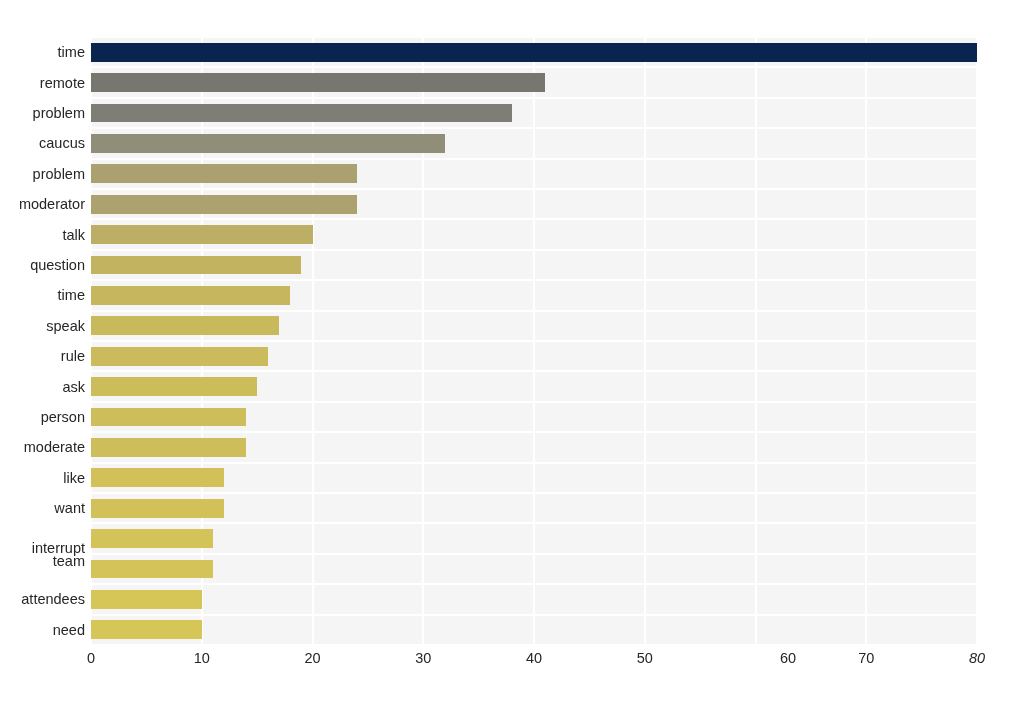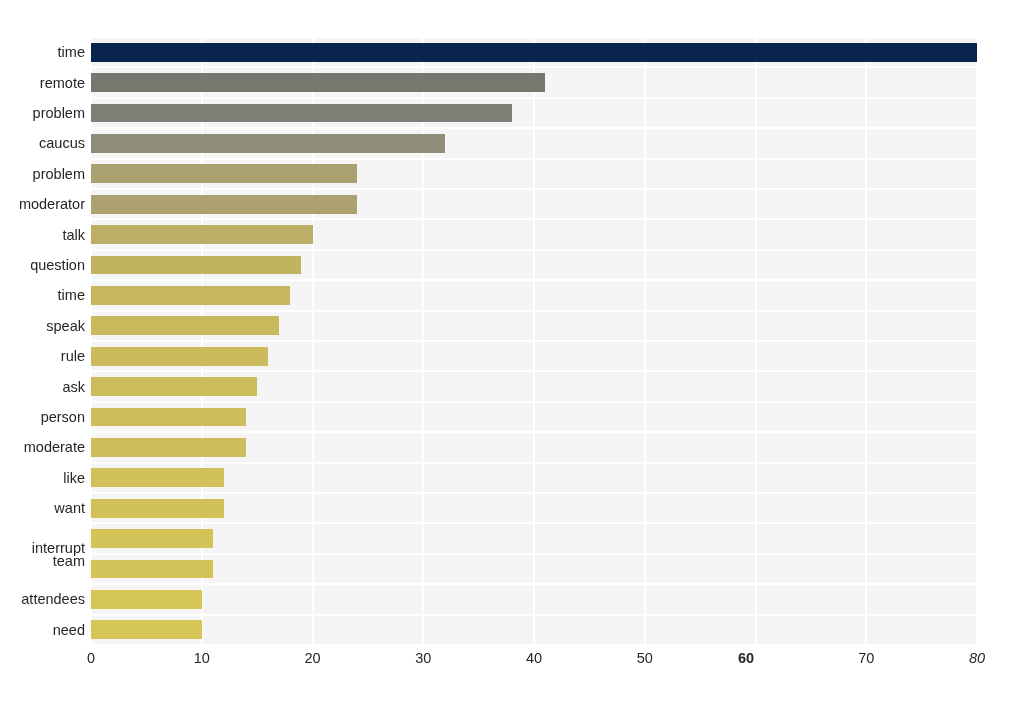--- a/index.html
+++ b/index.html
@@ -210,18 +210,18 @@
       <div class="y-tick-label" style="top: 555.4px;">attendees</div>
       <div class="y-tick-label" style="top: 585.8px;">need</div>
     </div>
   <div id="x-tick-labels">
       <div class="x-tick-label" style="left: 91px;">0</div>
       <div class="x-tick-label" style="left: 201.75px;">10</div>
       <div class="x-tick-label" style="left: 312.5px;">20</div>
       <div class="x-tick-label" style="left: 423.25px;">30</div>
       <div class="x-tick-label" style="left: 534px;">40</div>
       <div class="x-tick-label" style="left: 644.75px;">50</div>
-      <div class="x-tick-label" style="left: 746px; font-weight: bold;">60</div>
+      <div class="x-tick-label" style="left: 788px;">60</div>
       <div class="x-tick-label" style="left: 866.25px;">70</div>
       <div class="x-tick-label" style="left: 977px; font-style: italic;">80</div>
     </div>
 
 </div>
 
 </body></html>

